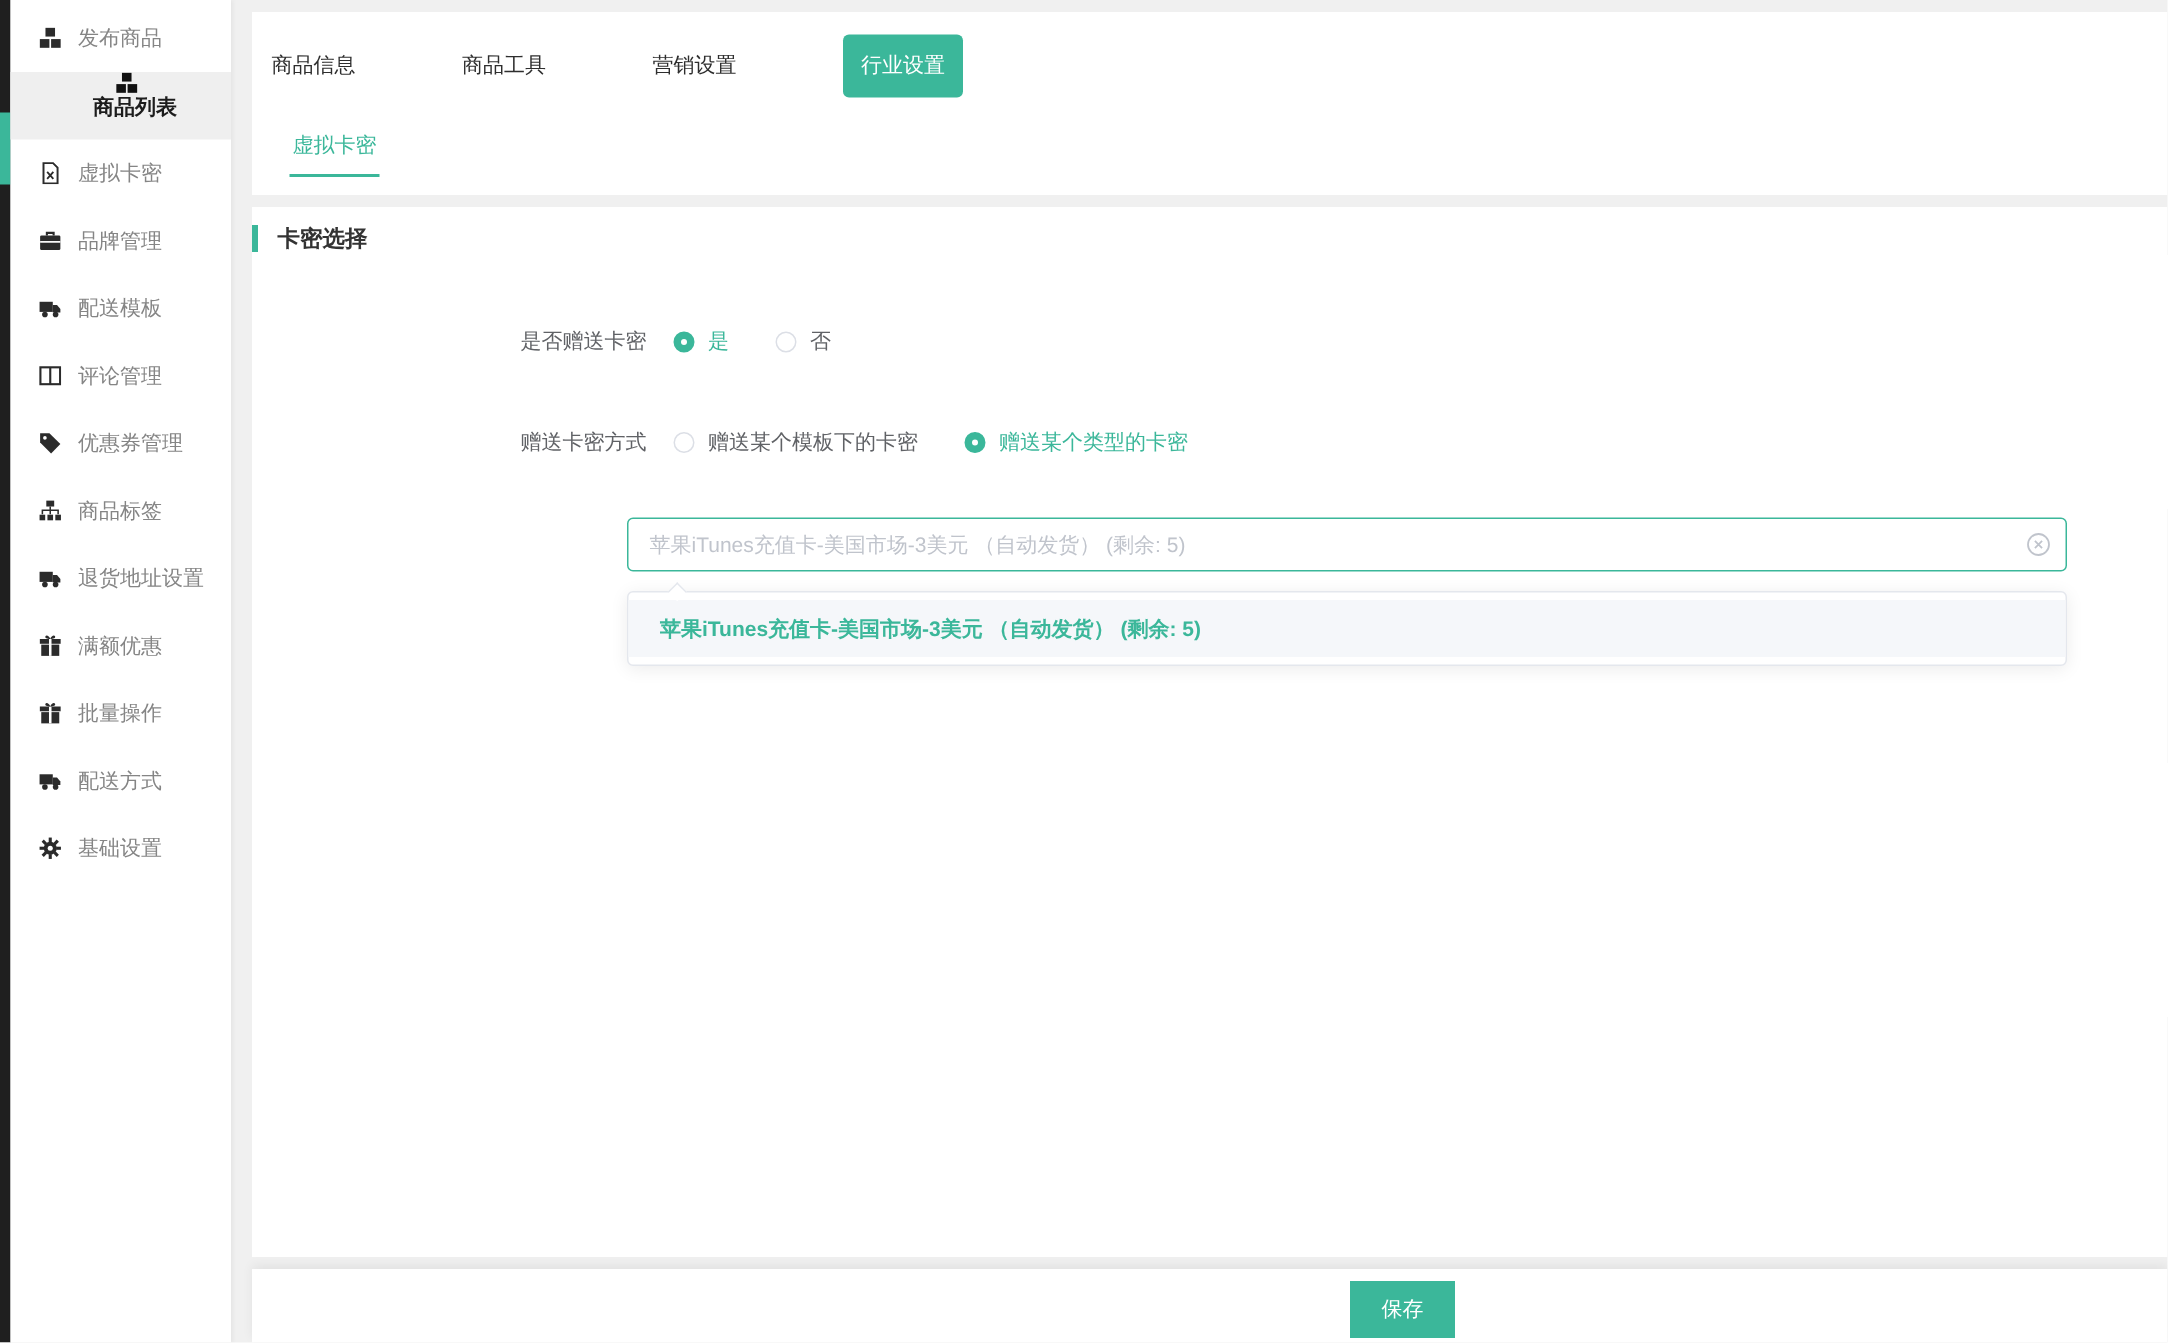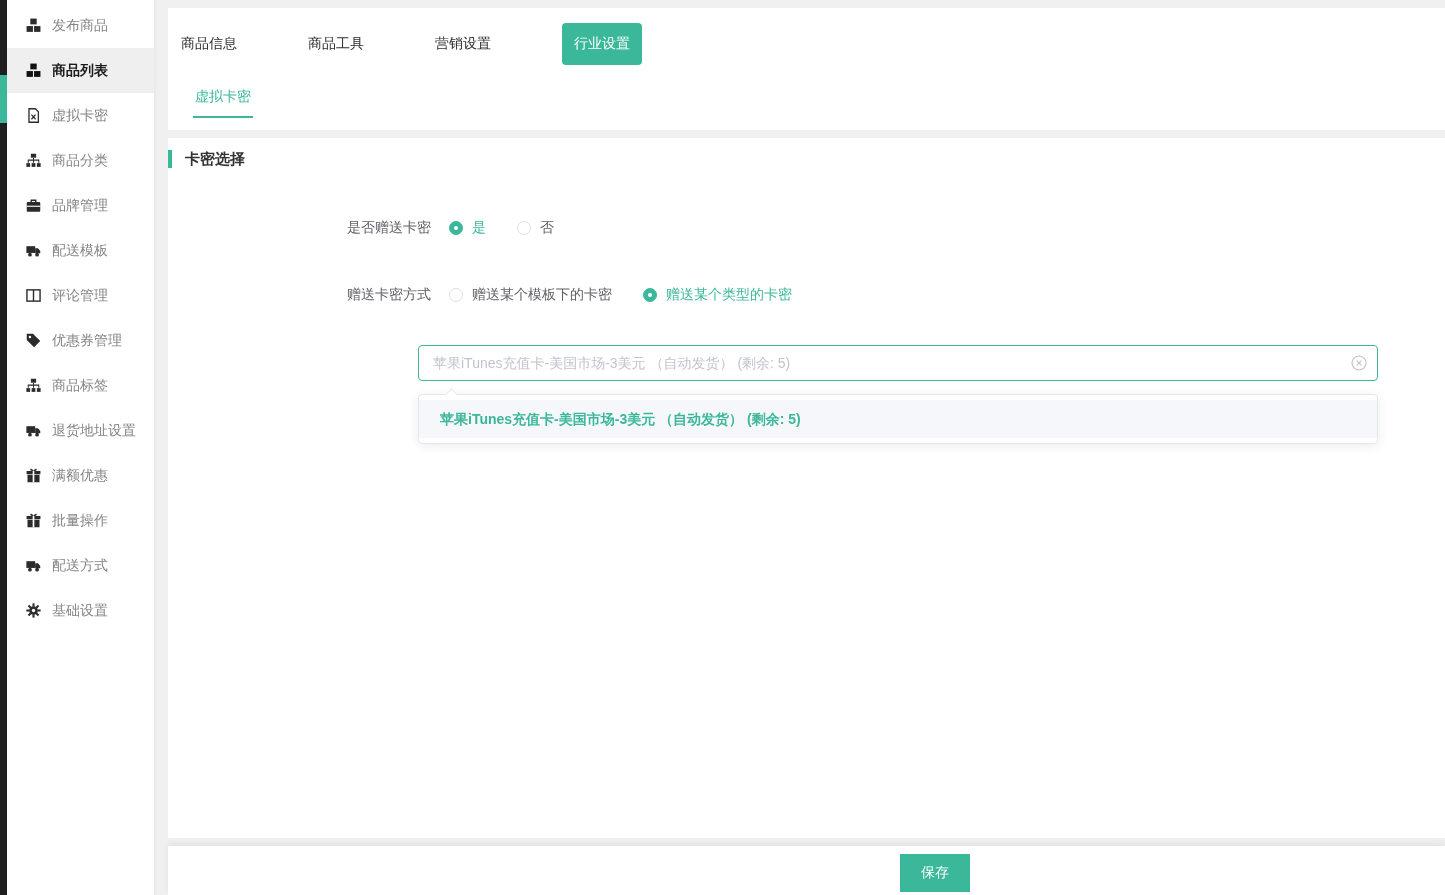--- a/index.html
+++ b/index.html
@@ -42,21 +42,21 @@
     cursor: pointer;
     white-space: nowrap;
   }
   .side-item .icon {
     width: 15px; height: 15px; flex: none;
     margin-right: 11px;
     color: #2b2b2b;
     display: inline-block;
   }
   .side-item .icon svg { width: 15px; height: 15px; display: block; }
-  .side-item.active { background: #efefef; color: #1c1c1c; font-weight: bold; }
+  .side-item.active { background: #efefef; color: #1c1c1c; font-weight: bold; flex-direction: column; }
   .side-item.active .icon { color: #111; }
 
   
   .main { position: absolute; left: 168px; top: 8px; width: 1277px; }
 
   .tabs-card { background: #fff; height: 122px; position: relative; }
   .tabs-row {
     position: absolute; left: 13px; top: 16px; height: 40px;
     display: flex; align-items: center;
   }
@@ -248,28 +248,20 @@
     <span class="icon">
         <svg>
           <use href="#i-file"></use>
         </svg>
       </span>
     <span>虚拟卡密</span>
   </div>
   <div class="side-item">
     <span class="icon">
         <svg>
-          <use href="#i-sitemap"></use>
-        </svg>
-      </span>
-    <span>商品分类</span>
-  </div>
-  <div class="side-item">
-    <span class="icon">
-        <svg>
           <use href="#i-briefcase"></use>
         </svg>
       </span>
     <span>品牌管理</span>
   </div>
   <div class="side-item">
     <span class="icon">
         <svg>
           <use href="#i-truck"></use>
         </svg>

